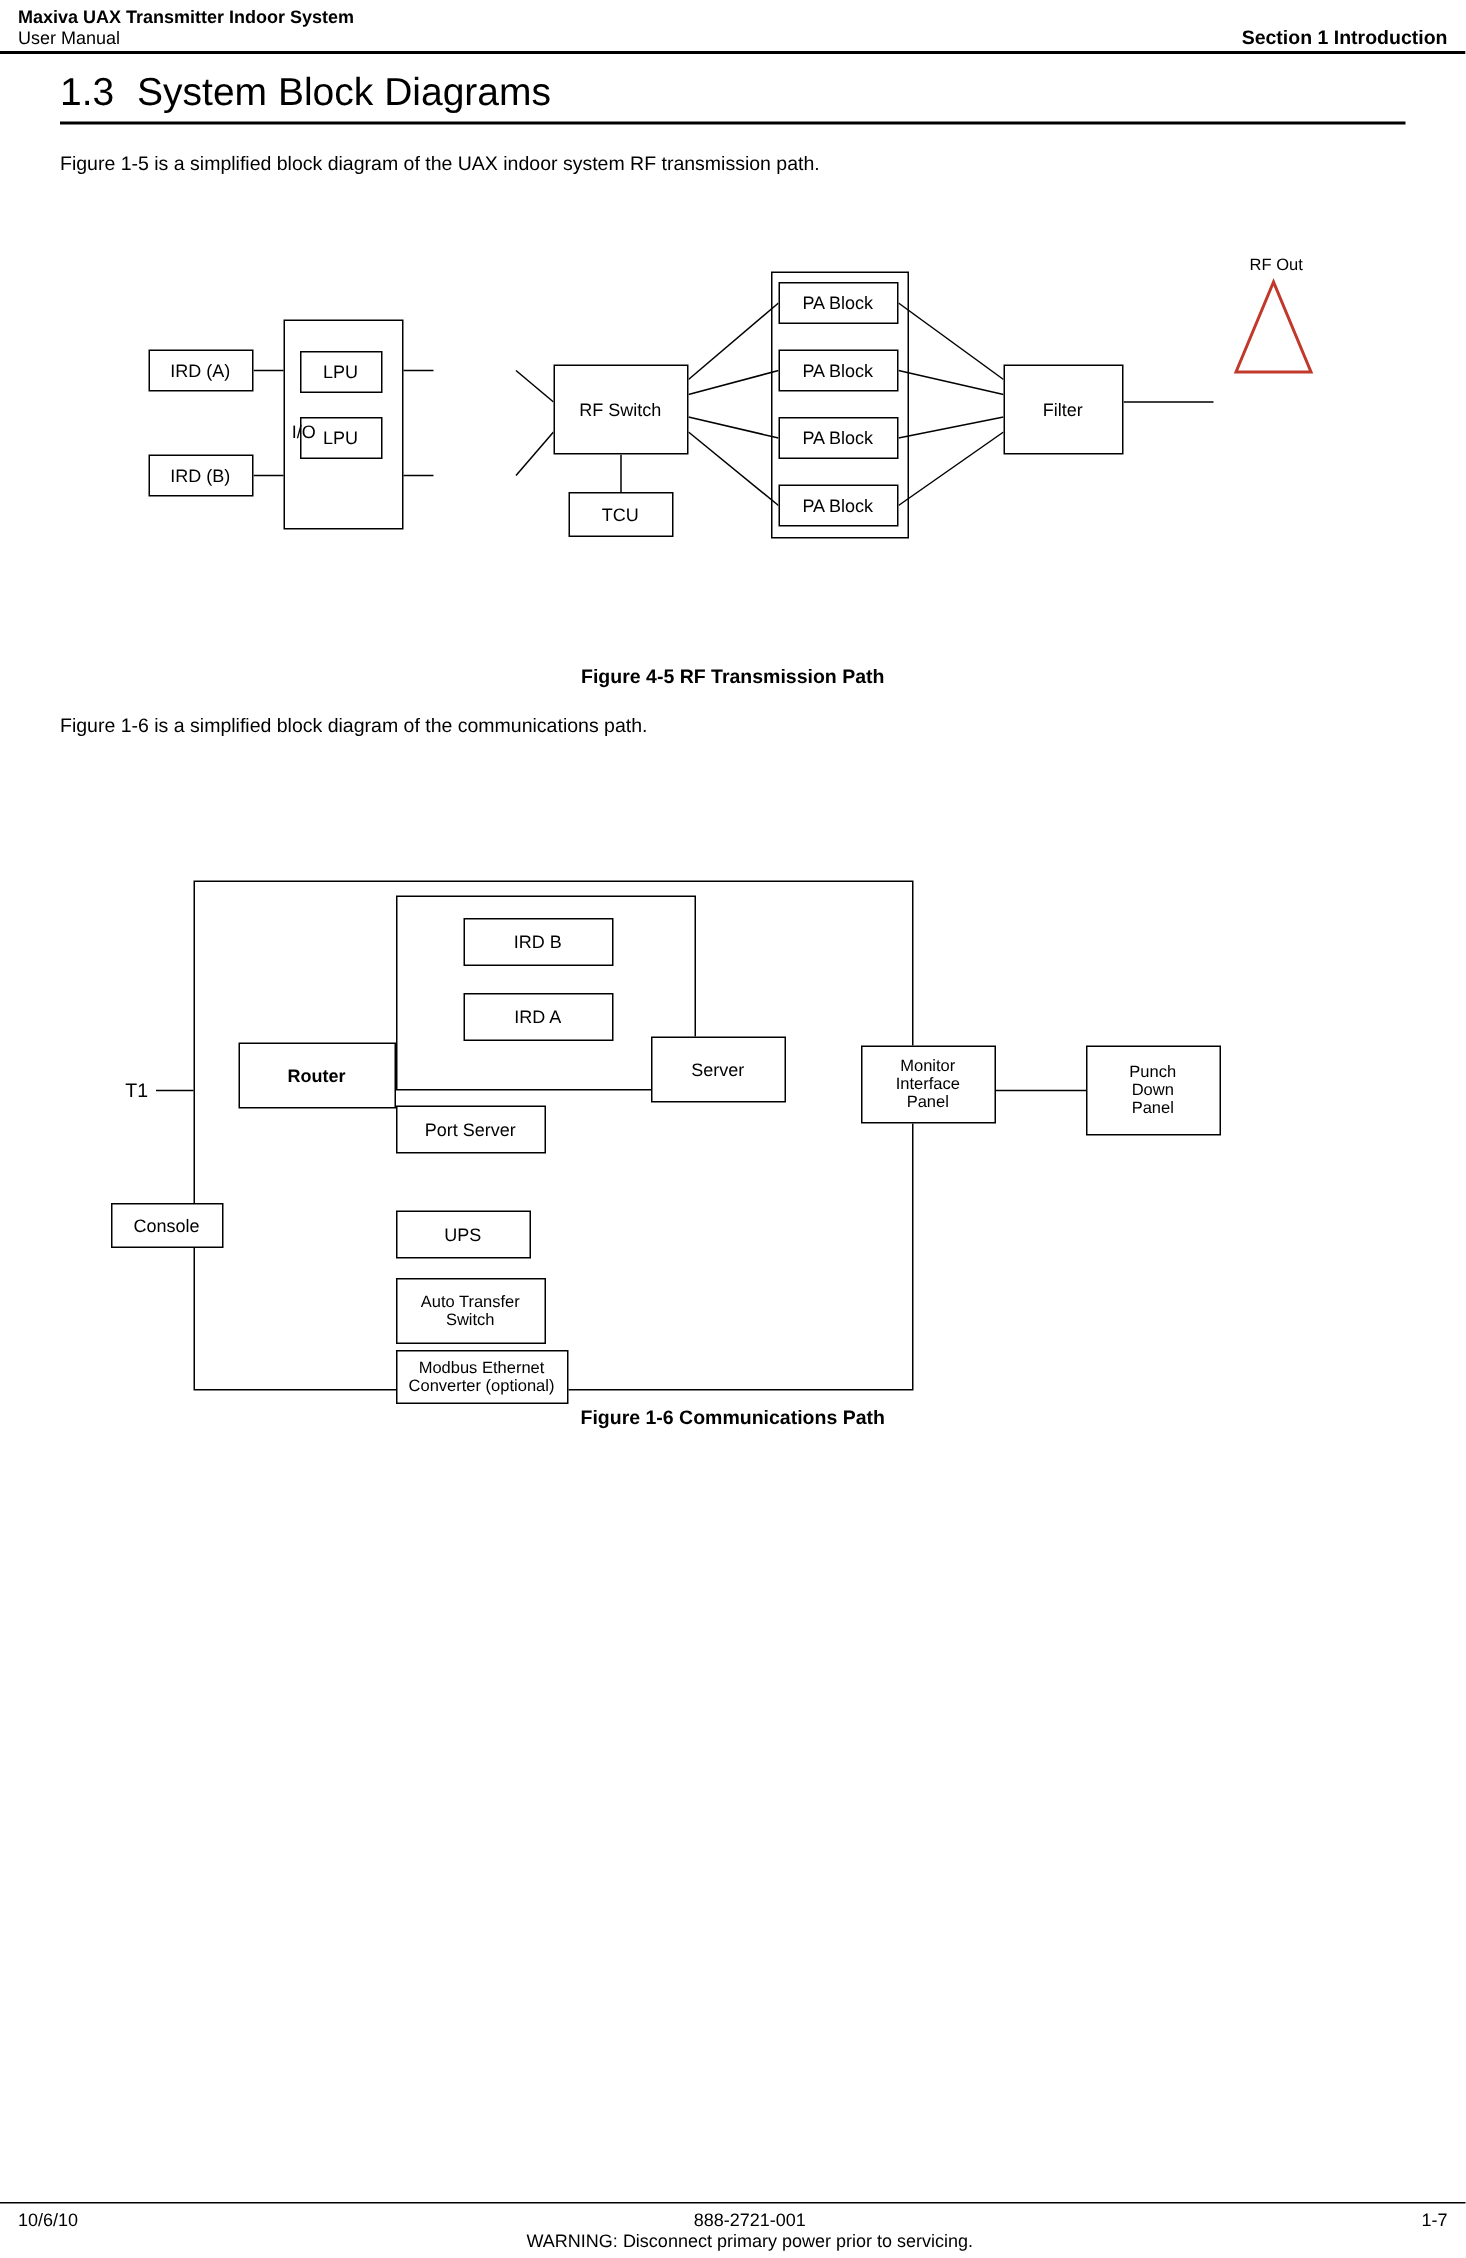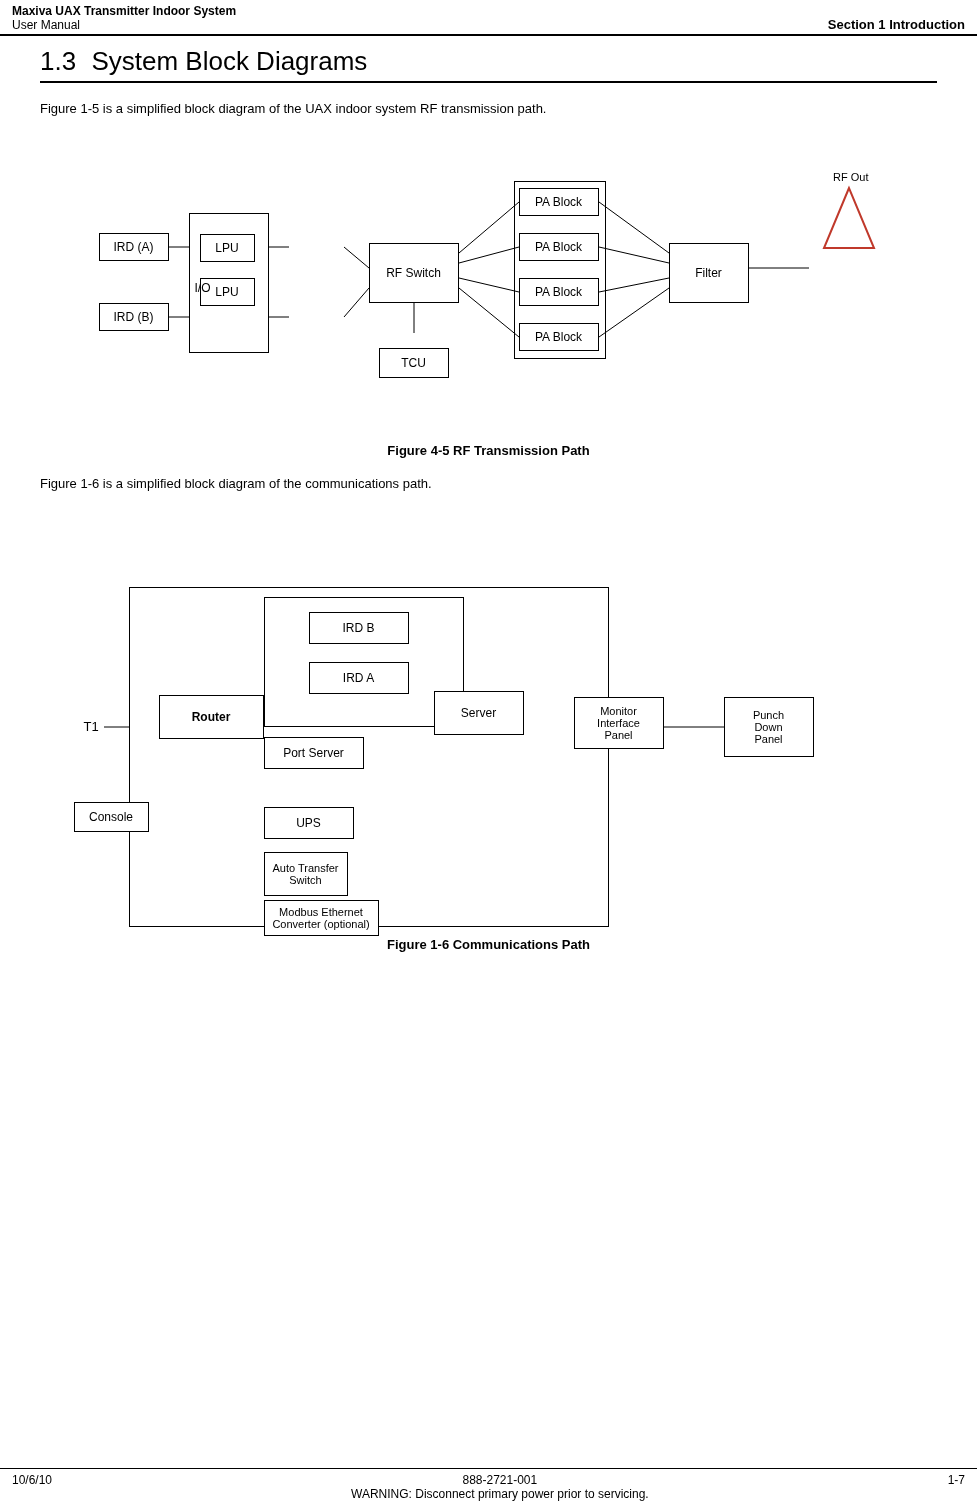--- a/index.html
+++ b/index.html
@@ -93,21 +93,21 @@
       font-size: 13px;
       margin-bottom: 16px;
     }
 
     
     .ird-a { left: 10px; top: 100px; width: 70px; height: 28px; }
     .ird-b { left: 10px; top: 170px; width: 70px; height: 28px; }
     .lpu-top { left: 140px; top: 100px; width: 55px; height: 28px; }
     .lpu-bot { left: 140px; top: 170px; width: 55px; height: 28px; }
     .rf-switch { left: 280px; top: 100px; width: 90px; height: 70px; }
-    .tcu-box { left: 290px; top: 200px; width: 70px; height: 30px; margin-top: 20px; }
+    .tcu-box { left: 290px; top: 200px; width: 70px; height: 30px; }
     .pa1 { left: 430px; top: 55px; width: 80px; height: 28px; }
     .pa2 { left: 430px; top: 100px; width: 80px; height: 28px; }
     .pa3 { left: 430px; top: 145px; width: 80px; height: 28px; }
     .pa4 { left: 430px; top: 190px; width: 80px; height: 28px; }
     .filter-box { left: 580px; top: 100px; width: 80px; height: 70px; }
     .rf-out-label {
       position: absolute;
       right: 20px;
       top: 40px;
       font-size: 12px;
@@ -287,21 +287,21 @@
     <div class="box" style="position:absolute; left:660px; top:190px; width:90px; height:60px;">
       <span style="white-space:pre-line; font-size:11px; text-align:center;">Punch
 Down
 Panel</span>
     </div>
 
     <div class="box" style="position:absolute; left:200px; top:300px; width:90px; height:32px;">UPS</div>
 
     <div class="box" style="position:absolute; left:10px; top:295px; width:75px; height:30px;">Console</div>
 
-    <div class="box" style="position:absolute; left:200px; top:345px; width:84px; height:44px;">
+    <div class="box" style="position:absolute; left:200px; top:345px; width:100px; height:44px;">
       <span style="white-space:pre-line; font-size:11px; text-align:center;">Auto Transfer
 Switch</span>
     </div>
 
     <div class="box" style="position:absolute; left:200px; top:393px; width:115px; height:36px;">
       <span style="font-size:11px; text-align:center; white-space:pre-line;">Modbus Ethernet
 Converter (optional)</span>
     </div>
 
   </div>

